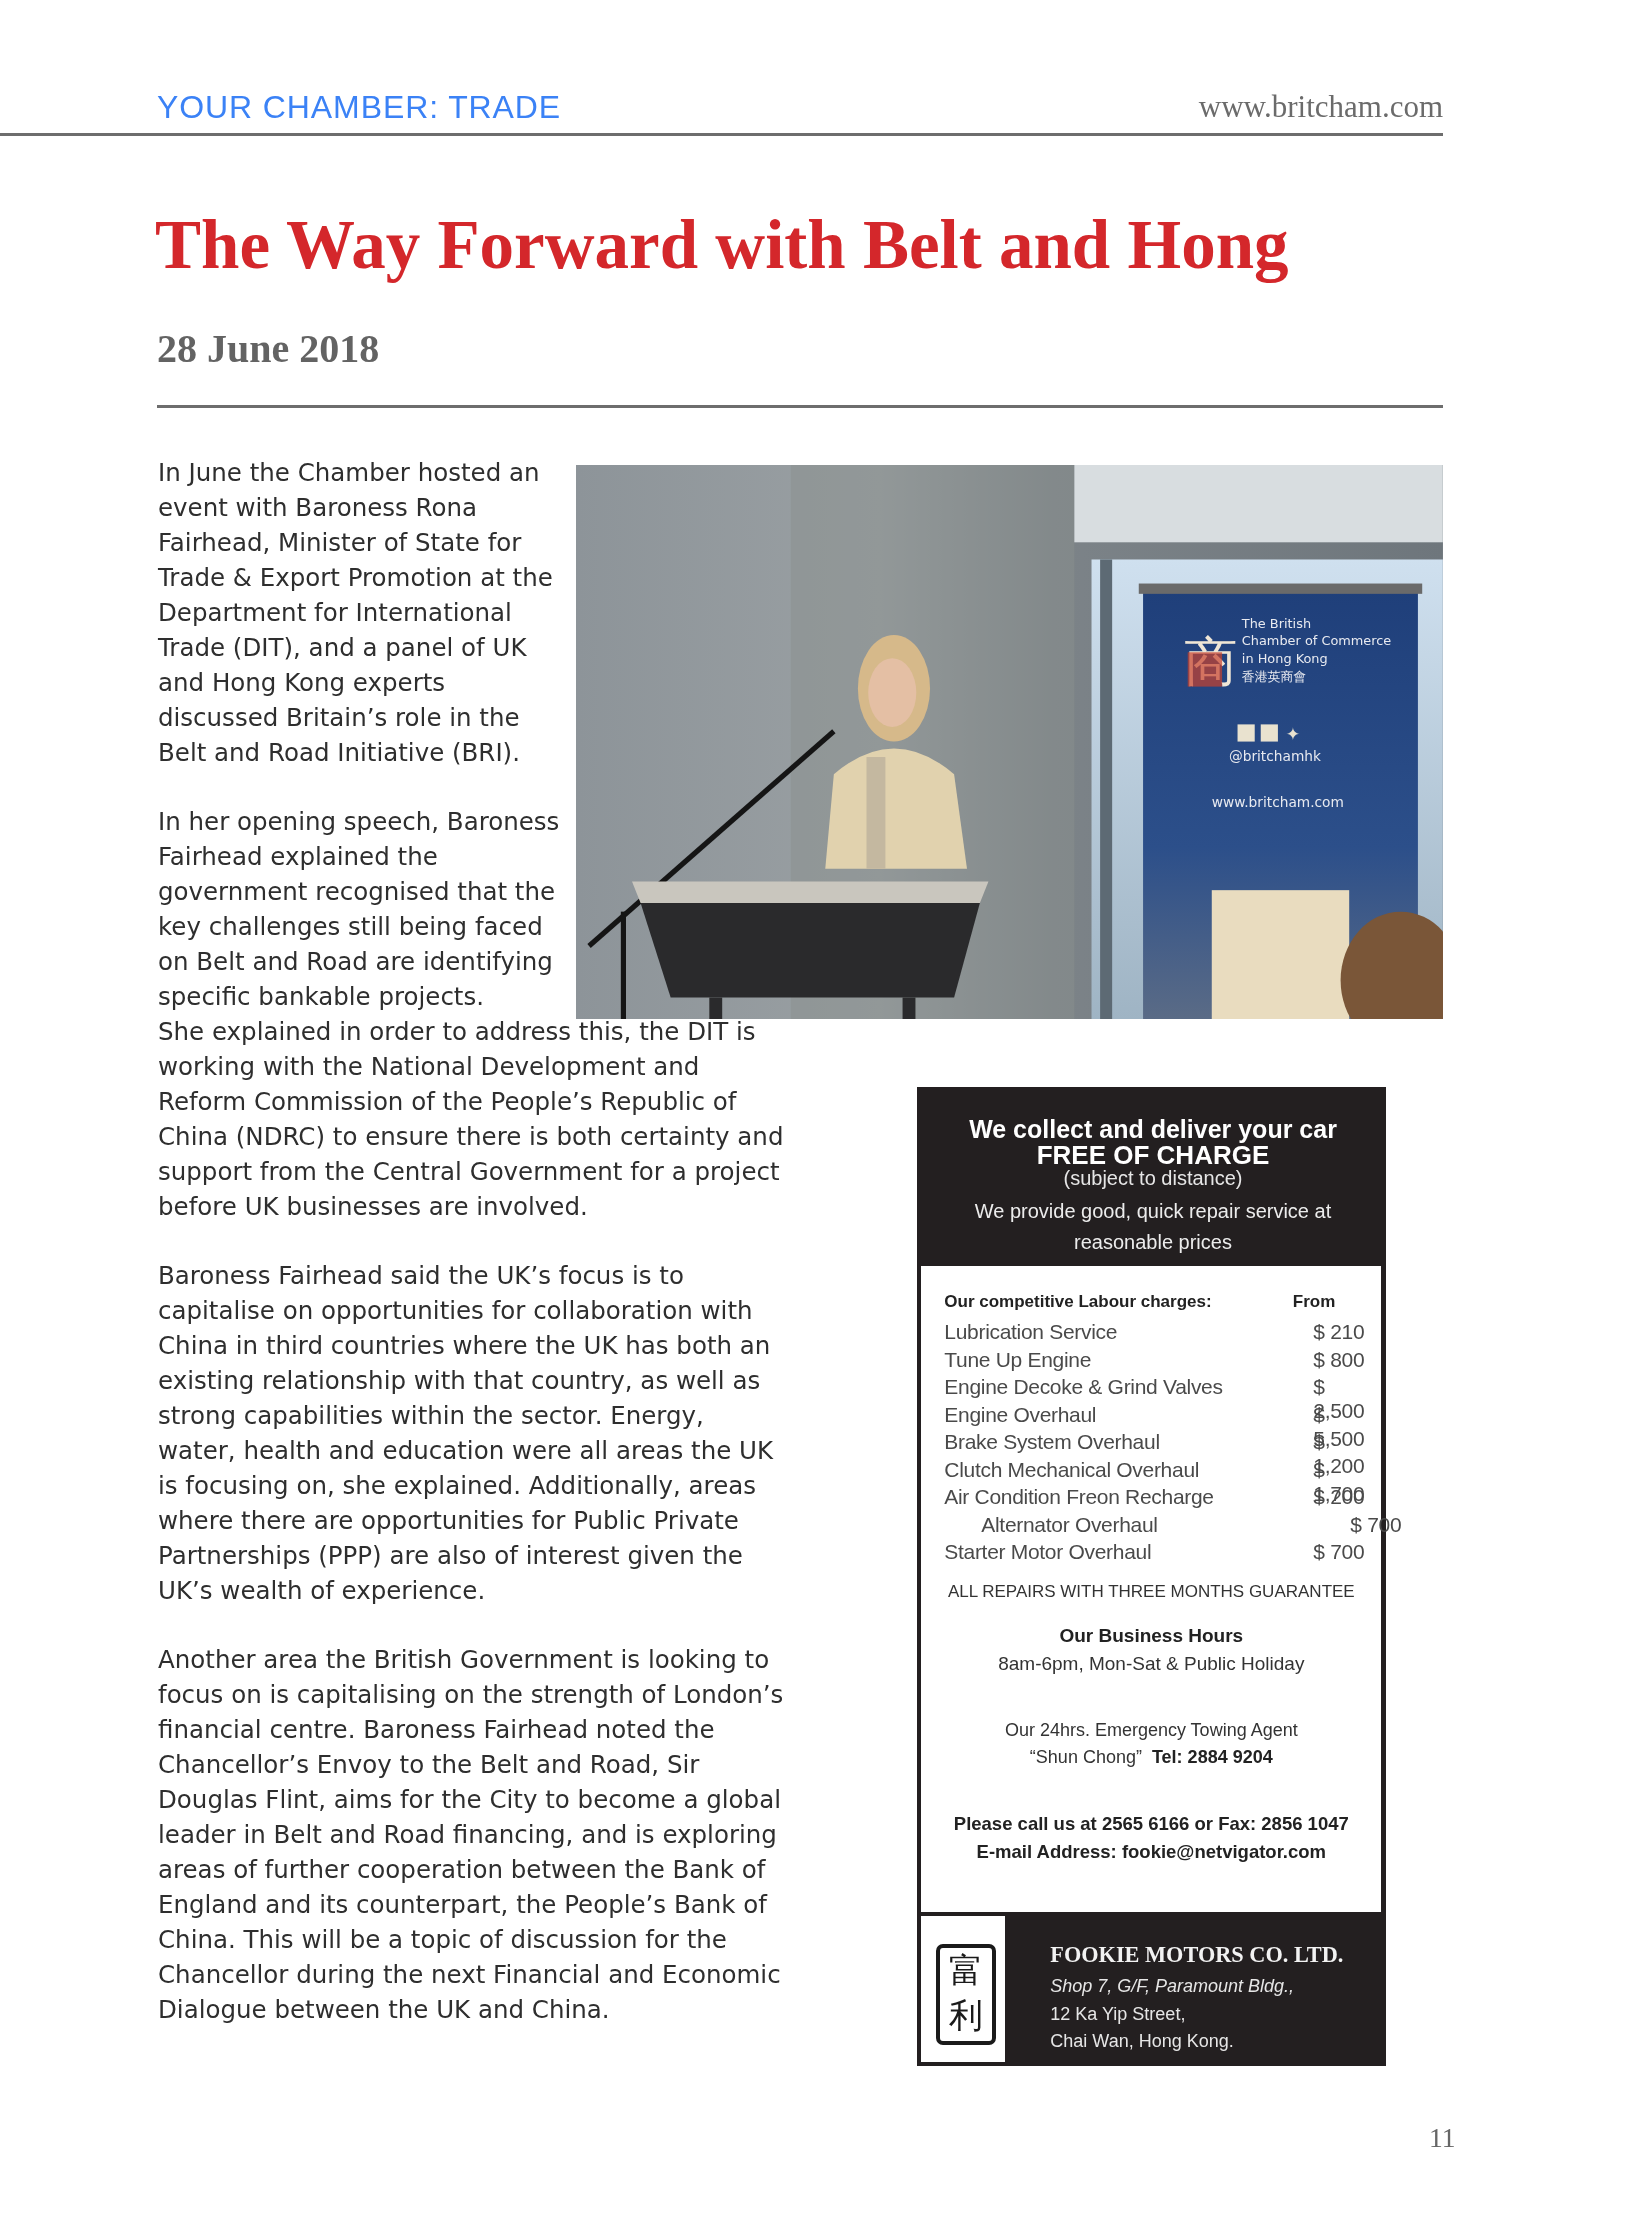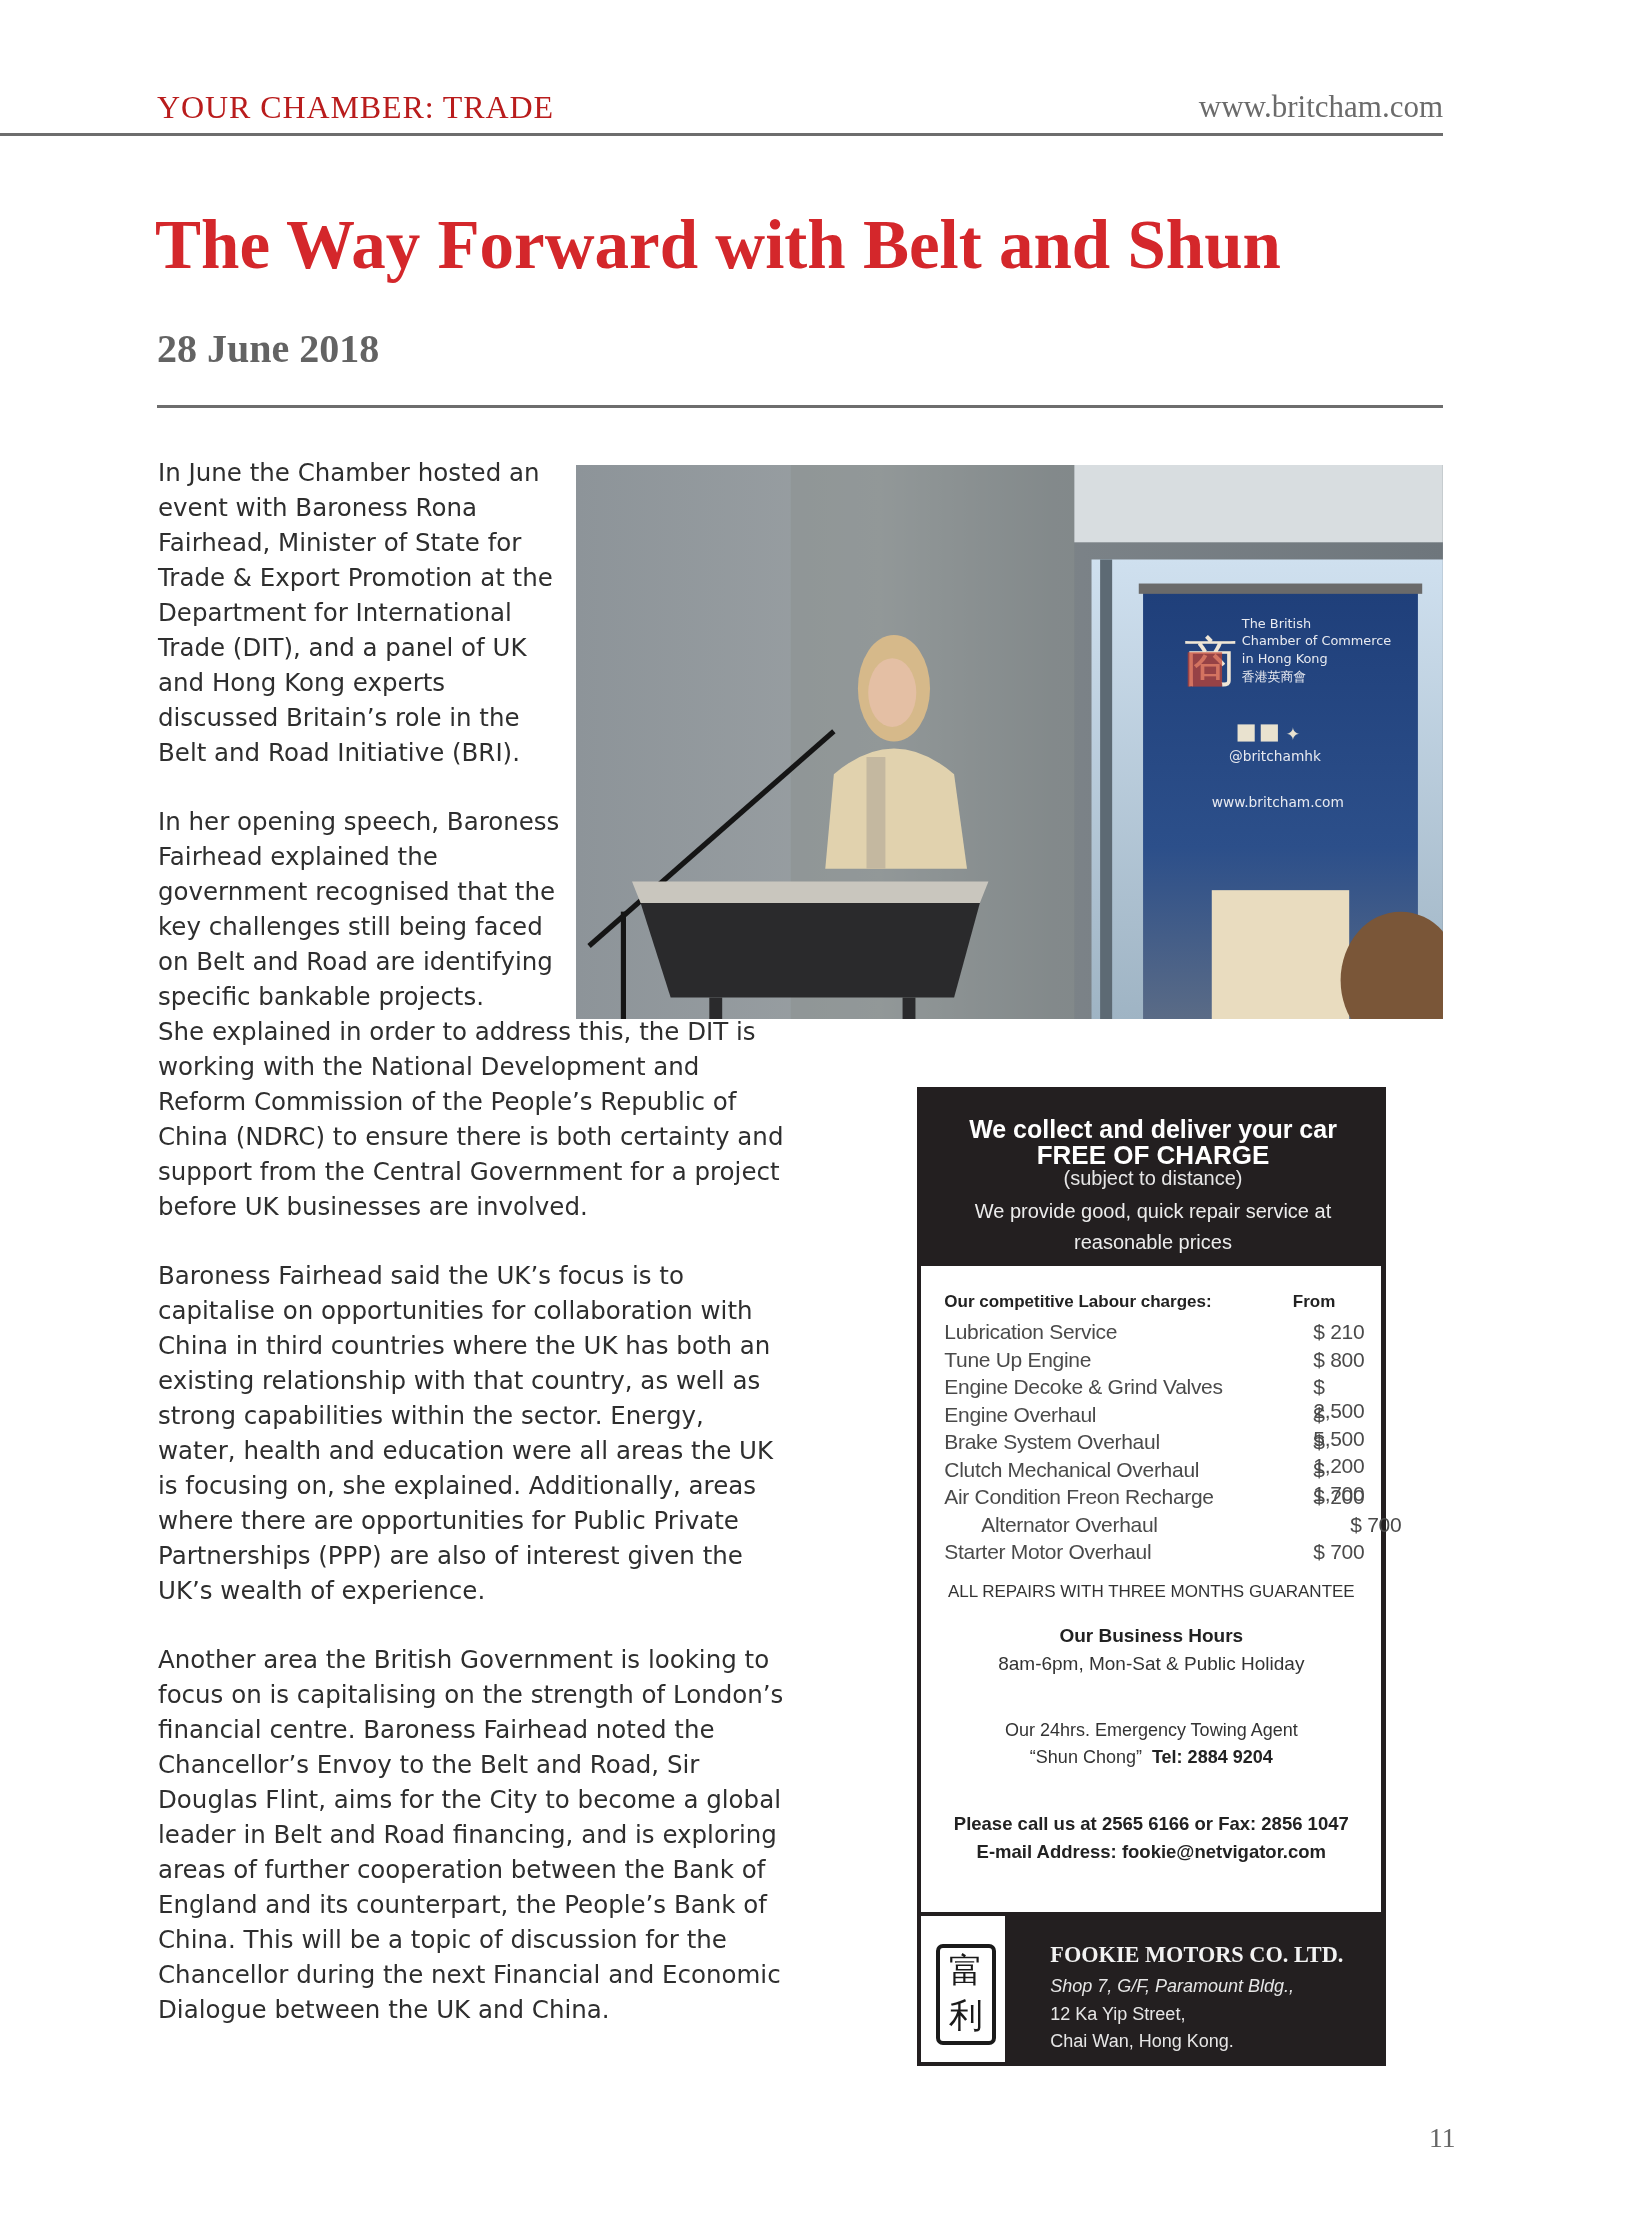--- a/index.html
+++ b/index.html
@@ -1,18 +1,18 @@
 <!DOCTYPE html>
 <html style="font-size:13.7px"><head>
 <meta charset="utf-8">
 <style>
   html, body { margin:0; padding:0; background:#ffffff; }
   body { width:1649px; height:2239px; position:relative; overflow:hidden; font-family:"Liberation Sans", sans-serif; }
   .abs { position:absolute; }
-  .running-head { left:157px; top:89px; font-family:Liberation Serif, serif; font-size:32px; color:#b91c1c; letter-spacing:0.9px; }
+  .running-head { left:157px; top:89px; font-family:Liberation Sans, sans-serif; font-size:32px; color:#3b82f6; letter-spacing:0.9px; }
   .running-url { right:206px; top:89px; font-family:"Liberation Serif", serif; font-size:31px; color:#6b6b6b; }
   .rule-top { left:0; top:133px; width:1443px; height:2.6px; background:#6d6d6d; }
   .title { left:155px; top:206px; font-family:"Liberation Serif", serif; font-weight:bold; font-size:69px; color:#d4272b; white-space:nowrap; }
   .date { left:157px; top:325px; font-family:"Liberation Serif", serif; font-weight:bold; font-size:40px; color:#636363; }
   .rule-mid { left:157px; top:405px; width:1286px; height:2.6px; background:#6d6d6d; }
   .body-col { left:158px; top:455px; width:636px; font-family:"DejaVu Sans", sans-serif; font-weight:normal; font-size:24.5px; line-height:35px; color:#2e2e2e; }
   .body-col p { margin:0 0 34px 0; }
   .narrow { width:404px; }
   .photo { left:576px; top:465px; width:867px; height:554px; overflow:hidden; background:#8f969b; }
   .ad { left:917px; top:1087px; width:469px; height:979px; background:#231f20; }
@@ -41,21 +41,21 @@
   .addr { position:absolute; left:129px; font-size:18px; color:#e6e6e6; }
   .page-num { left:1429px; top:2122px; font-family:"Liberation Serif", serif; font-size:27.5px; color:#666; }
 </style>
 </head>
 <body>
 
 <div class="abs running-head">YOUR CHAMBER: TRADE</div>
 <div class="abs running-url">www.britcham.com</div>
 <div class="abs rule-top"></div>
 
-<div class="abs title">The Way Forward with Belt and Shun</div>
+<div class="abs title">The Way Forward with Belt and Hong</div>
 <div class="abs date">28 June 2018</div>
 <div class="abs rule-mid"></div>
 
 <div class="abs body-col">
   <p class="narrow">In June the Chamber hosted an event with Baroness Rona Fairhead, Minister of State for Trade &amp; Export Promotion at the Department for International Trade (DIT), and a panel of UK and Hong Kong experts discussed Britain’s role in the Belt and Road Initiative (BRI).</p>
   <p style="margin:0;">
     <span class="narrow" style="display:block;">In her opening speech, Baroness Fairhead explained the government recognised that the key challenges still being faced on Belt and Road are identifying specific bankable projects.</span>
     <span style="display:block;">She explained in order to address this, the DIT is working with the National Development and Reform Commission of the People’s Republic of China (NDRC) to ensure there is both certainty and support from the Central Government for a project before UK businesses are involved.</span>
   </p>
   <div style="height:34px;"></div>

